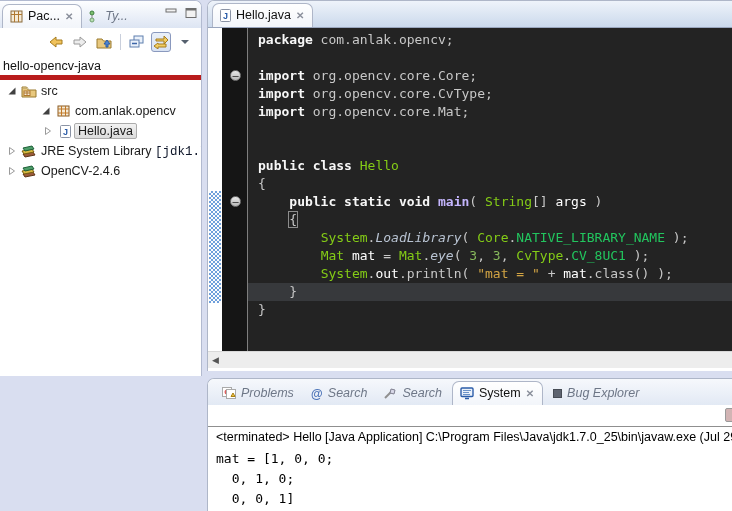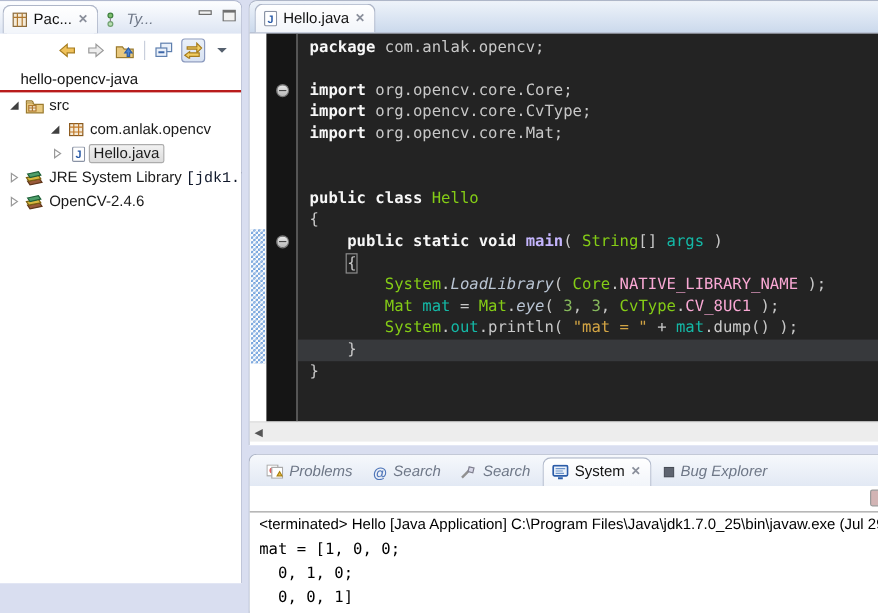--- a/index.html
+++ b/index.html
@@ -23,21 +23,21 @@
     color:#111; white-space:nowrap;
   }
   .tab-plain{
     display:inline-flex; align-items:center; gap:5px;
     padding:5px 6px; color:#6E7787; white-space:nowrap;font-style:italic;
   }
   .close-x{ font-size:10px; color:#8A8F9B; font-weight:bold; cursor:pointer; }
 
   
   #left-panel{
-    position:absolute; left:0; top:0; width:202px; height:486px;
+    position:absolute; left:0; top:0; width:202px; height:376px;
     background:#FFFFFF;
     border:1px solid #B2BAD0; border-left:none; border-bottom:none;
     border-radius:0 7px 0 0;
     overflow:hidden;
   }
   #left-tabbar{
     height:27px; display:flex; align-items:flex-end;
     background:linear-gradient(#FDFEFF,#DDE5F3);
     padding-left:2px; position:relative;
   }
@@ -45,22 +45,22 @@
   .win-btn{ width:12px; height:10px; }
   #left-toolbar{
     height:28px; display:flex; align-items:center; justify-content:flex-end;
     gap:4px; padding-right:6px; background:#fff;
   }
   .tb-btn{ width:20px; height:20px; display:flex; align-items:center; justify-content:center; border-radius:3px; }
   .tb-btn.pressed{ border:1px solid #8A99BE; background:linear-gradient(#EAF0F8,#D8E2F2); }
   .tb-sep{ width:1px; height:16px; background:#C9CFDC; margin:0 2px; }
 
   #tree-root-label{
-    padding:3px 4px 2px 17px; color:#111;
-    border-bottom:2px solid #b91c1c; margin-bottom:1px;
+    padding:3px 4px 2px 3px; color:#111;
+    border-bottom:5px solid #b91c1c; margin-bottom:1px;
     white-space:nowrap;
   }
   .tree-row{ height:20px; display:flex; align-items:center; white-space:nowrap; }
   .tree-arrow{ width:16px; display:flex; justify-content:center; flex:none; }
   .tree-icon{ width:18px; display:flex; justify-content:center; flex:none; }
   .tree-label{ padding:1px 3px; }
   .tree-label.selected{
     background:linear-gradient(#F2F2F2,#DCDCDC);
     border:1px solid #ACACAC; border-radius:2px; padding:0 3px;
   }
@@ -104,24 +104,24 @@
     flex:1; background:#232323; overflow:hidden; position:relative; padding-top:3px;
     font-family:"DejaVu Sans Mono","Liberation Mono",monospace;
     font-size:13px;
   }
   .code-line{ height:18px; line-height:18px; white-space:pre; padding-left:10px; color:#C8C8C8; }
   .code-line.hl{ background:#37393C; }
   .tok-k{ color:#F7F7F7; font-weight:bold;margin-top:40px; }
   .tok-t{ color:#84cc16; }
   .tok-m{ color:#c4b5fd; font-weight:bold; }
   .tok-sm{ color:#B9C4D3; font-style:italic; }
-  .tok-v{ color:#14b8a6; }
+  .tok-v{ color:#ffffff; }
   .tok-n{ color:#86B85C; }
   .tok-s{ color:#D2A444; }
-  .tok-c{ color:#f9a8d4; }
+  .tok-c{ color:#22c55e; }
   .tok-b{ outline:1px solid #8C8C8C; }
   #editor-hscroll{
     height:17px; background:#EDEDED; border-top:1px solid #D8D8D8;
     display:flex; align-items:center; padding-left:4px;
   }
   .scroll-arrow{ color:#555; font-size:9px; }
 
   
   #bottom-panel{
     position:absolute; left:207px; top:378px; width:529px; height:133px;
@@ -337,21 +337,21 @@
         <div class="code-line"><span class="tok-k">import</span><span> org.opencv.core.CvType;</span></div>
         <div class="code-line"><span class="tok-k">import</span><span> org.opencv.core.Mat;</span></div>
         <div class="code-line">&nbsp;</div>
         <div class="code-line">&nbsp;</div>
         <div class="code-line"><span class="tok-k">public class</span><span> </span><span class="tok-t">Hello</span></div>
         <div class="code-line"><span>{</span></div>
         <div class="code-line"><span>    </span><span class="tok-k">public static void</span><span> </span><span class="tok-m">main</span><span>( </span><span class="tok-t">String</span><span>[] </span><span class="tok-v">args</span><span> )</span></div>
         <div class="code-line"><span>    </span><span class="tok-b">{</span></div>
         <div class="code-line"><span>        </span><span class="tok-t">System</span><span>.</span><span class="tok-sm">LoadLibrary</span><span>( </span><span class="tok-t">Core</span><span>.</span><span class="tok-c">NATIVE_LIBRARY_NAME</span><span> );</span></div>
         <div class="code-line"><span>        </span><span class="tok-t">Mat</span><span> </span><span class="tok-v">mat</span><span> = </span><span class="tok-t">Mat</span><span>.</span><span class="tok-sm">eye</span><span>( </span><span class="tok-n">3</span><span>, </span><span class="tok-n">3</span><span>, </span><span class="tok-t">CvType</span><span>.</span><span class="tok-c">CV_8UC1</span><span> );</span></div>
-        <div class="code-line"><span>        </span><span class="tok-t">System</span><span>.</span><span class="tok-v">out</span><span>.println( </span><span class="tok-s">"mat = "</span><span> + </span><span class="tok-v">mat</span><span>.dump() );</span></div>
+        <div class="code-line"><span>        </span><span class="tok-t">System</span><span>.</span><span class="tok-v">out</span><span>.println( </span><span class="tok-s">"mat = "</span><span> + </span><span class="tok-v">mat</span><span>.class() );</span></div>
         <div class="code-line hl"><span>    }</span></div>
         <div class="code-line"><span>}</span></div>
       </div>
   </div>
   <div id="editor-hscroll">
     <span class="scroll-arrow">◀</span>
   </div>
 </div>
 
 <div id="bottom-panel">

